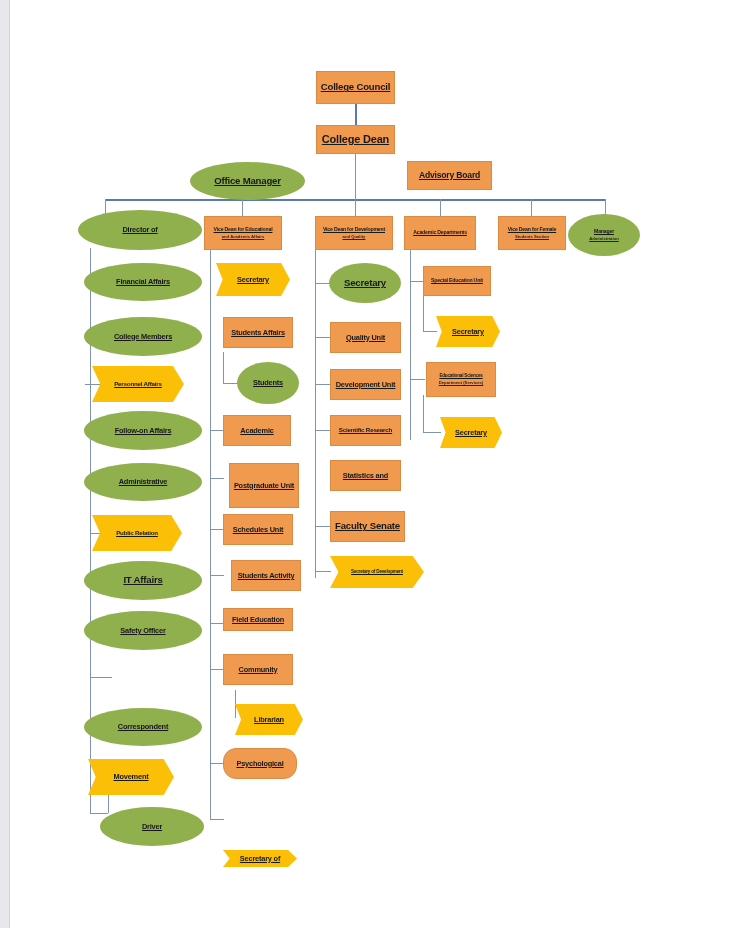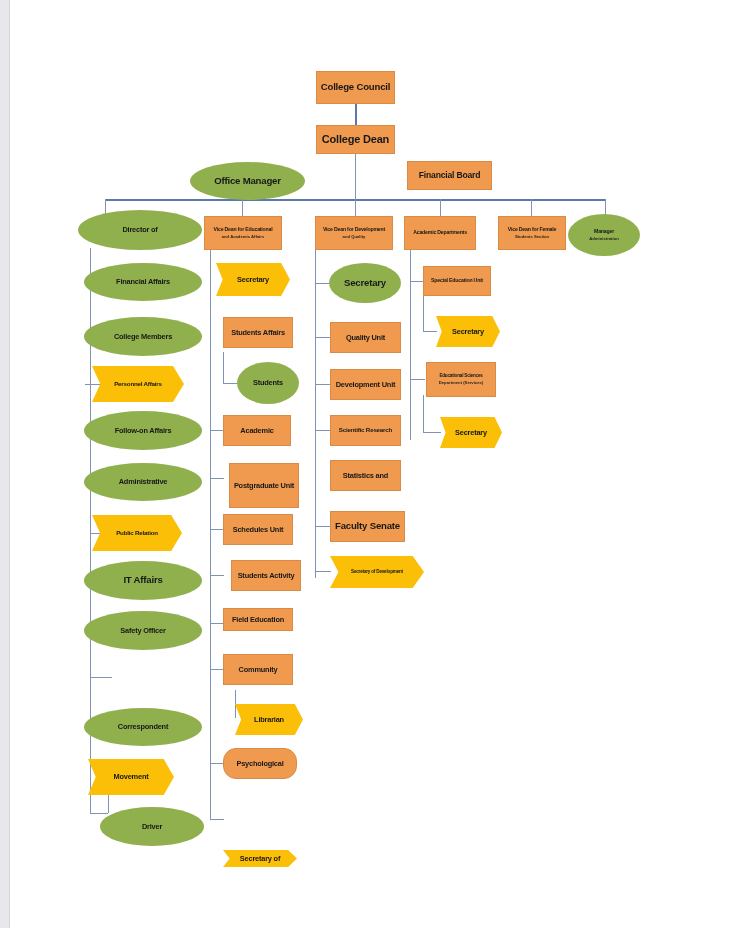--- a/index.html
+++ b/index.html
@@ -29,20 +29,21 @@
   .node {
     position:absolute;
     display:flex; flex-direction:column;
     align-items:center; justify-content:center;
     text-align:center;
     color:#181818;
     line-height:1.05;
     letter-spacing:-0.2px;
     font-weight:700;
     overflow:hidden;
+    text-decoration:underline;
   }
   .rect {
     background:#ef9a4e;
     border:1px solid #d98b46;
   }
   .ell {
     background:#90b04e;
     border-radius:50%;
   }
   .chev {
@@ -120,21 +121,21 @@
 
   <div class="node rect f10" style="left:306px; top:71px; width:79px; height:33px;">
     <span>College Council</span>
   </div>
 
   <div class="node rect bigger" style="left:306px; top:125px; width:79px; height:29px;">
     <span>College Dean</span>
   </div>
 
   <div class="node rect f9" style="left:397px; top:161px; width:85px; height:29px;">
-    <span>Financial Board</span>
+    <span>Advisory Board</span>
   </div>
 
   <div class="node ell f10" style="left:180px; top:162px; width:115px; height:38px;">
     <span>Office Manager</span>
   </div>
 
   <div class="node rect f6" style="left:194px; top:216px; width:78px; height:34px;">
     <span>Vice Dean for Educational</span>
     <span class="l2">and Academic Affairs</span>
   </div>

